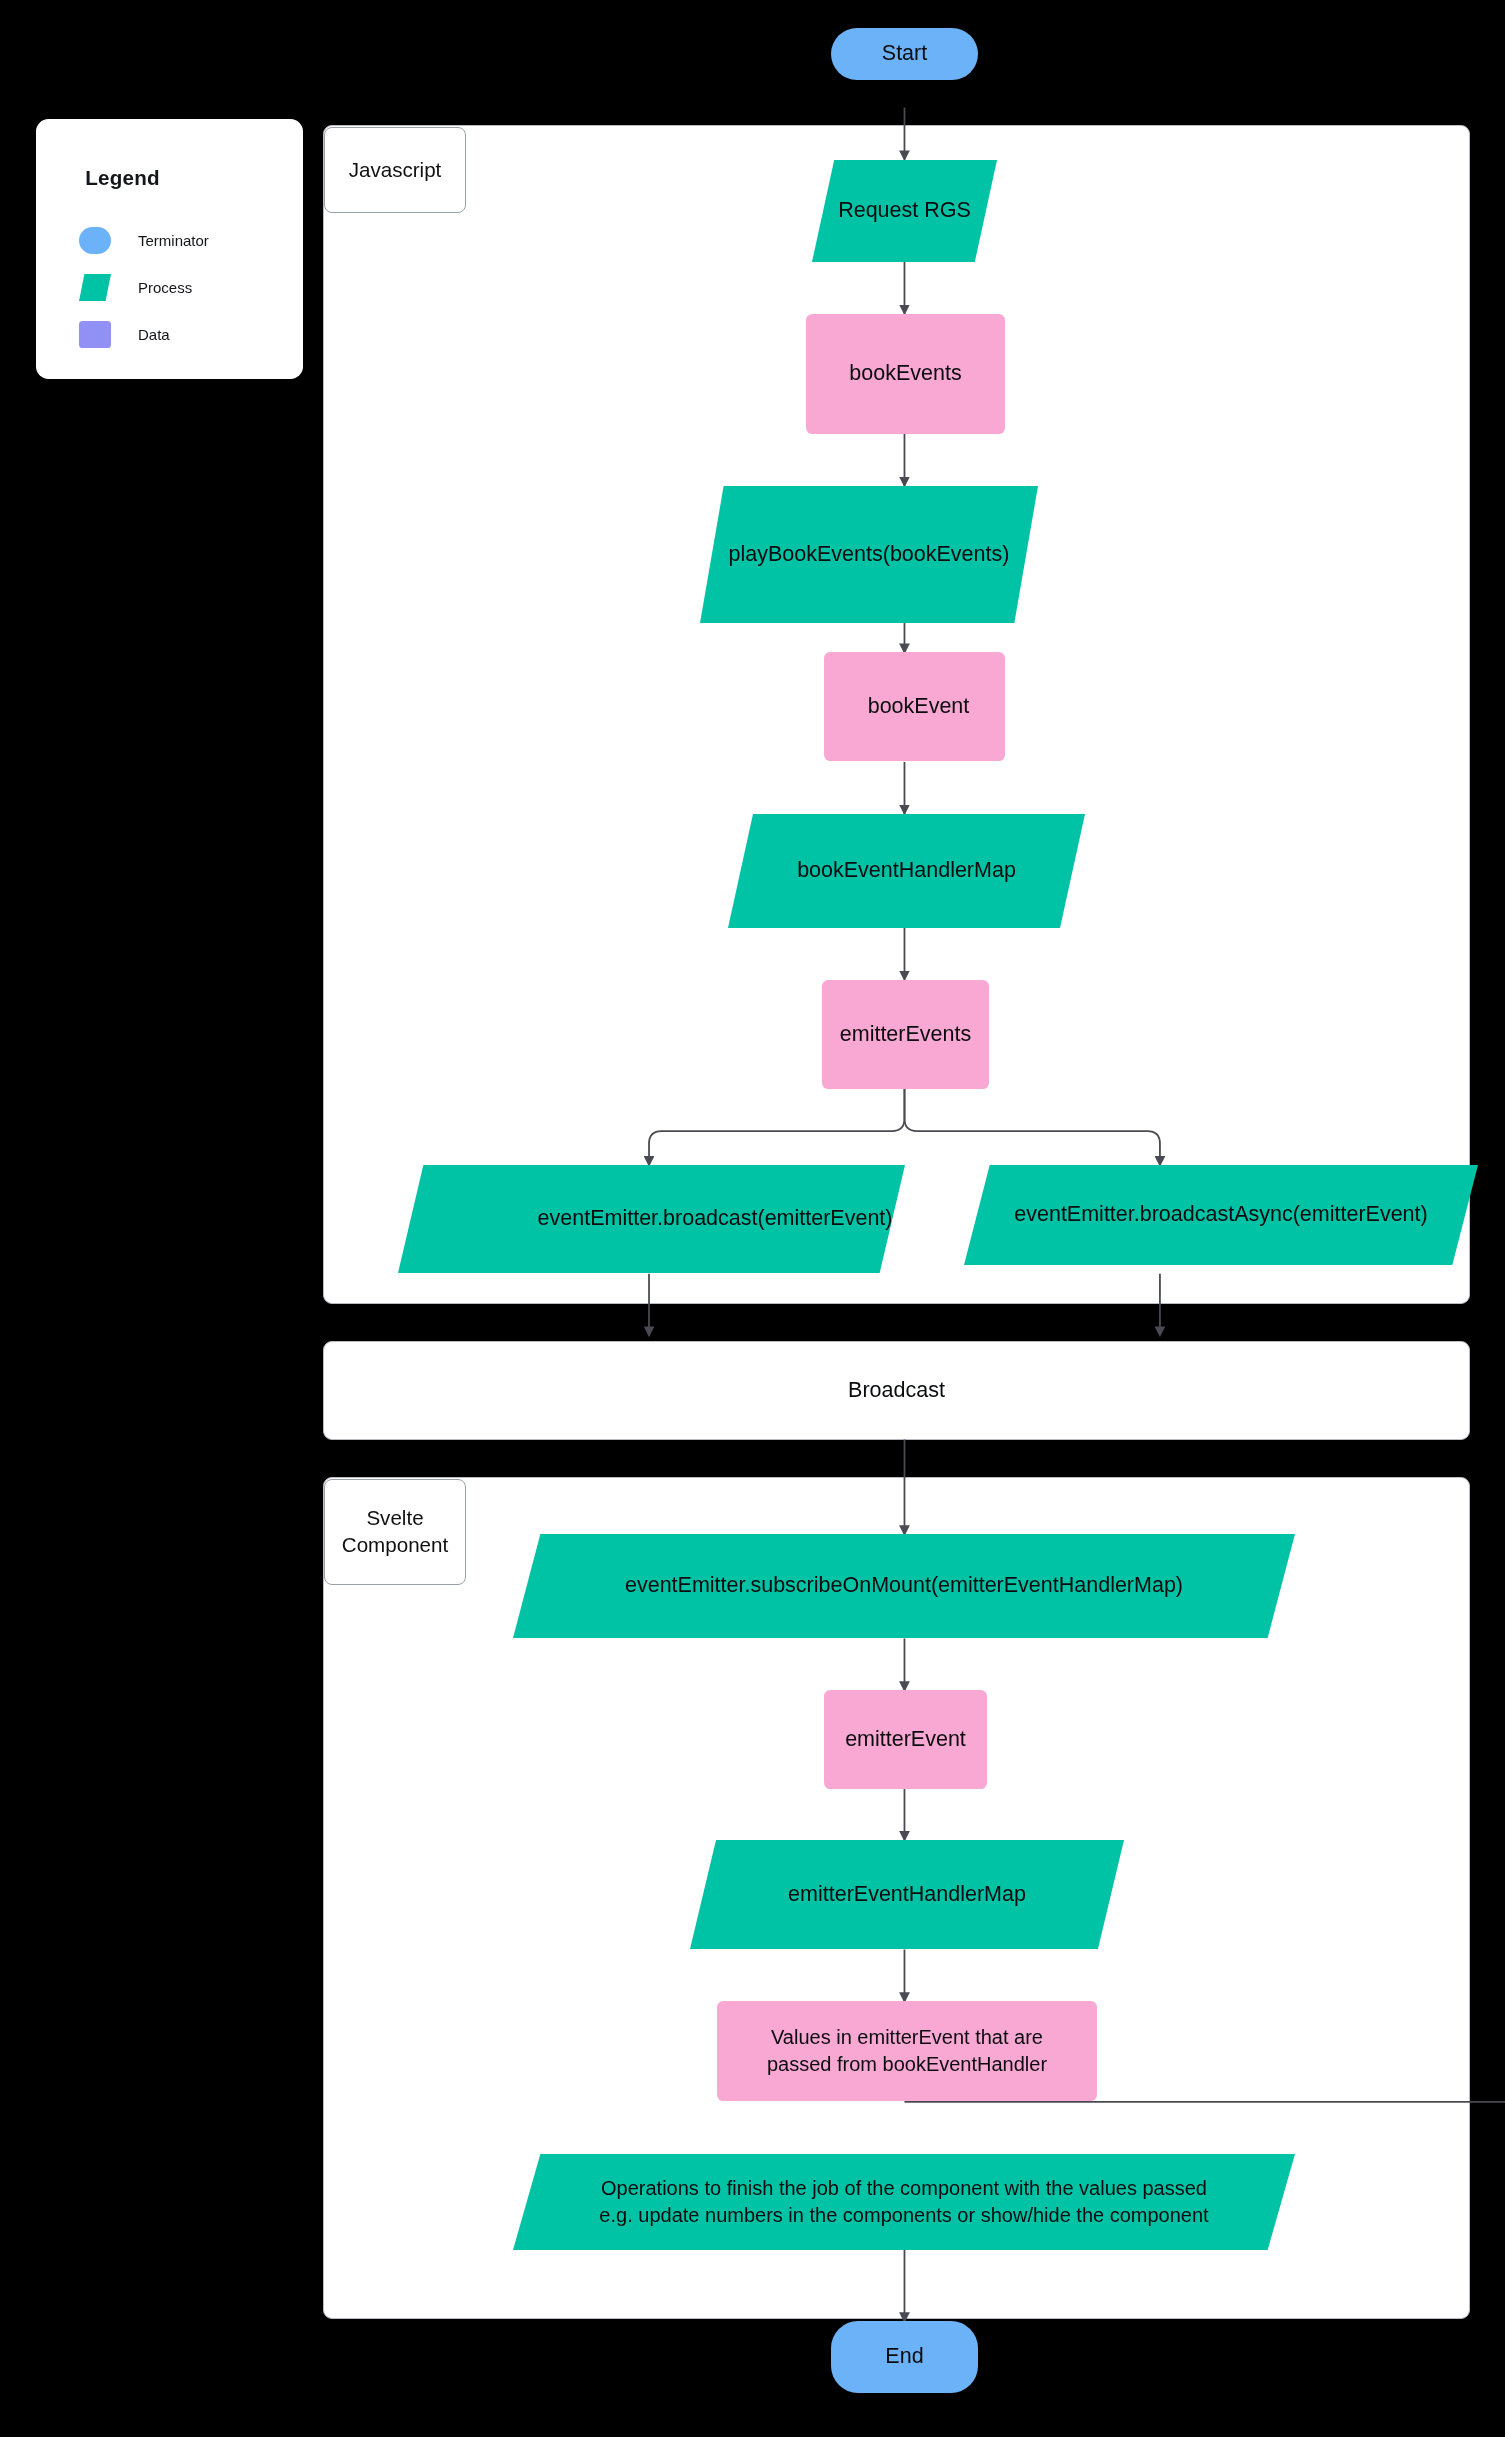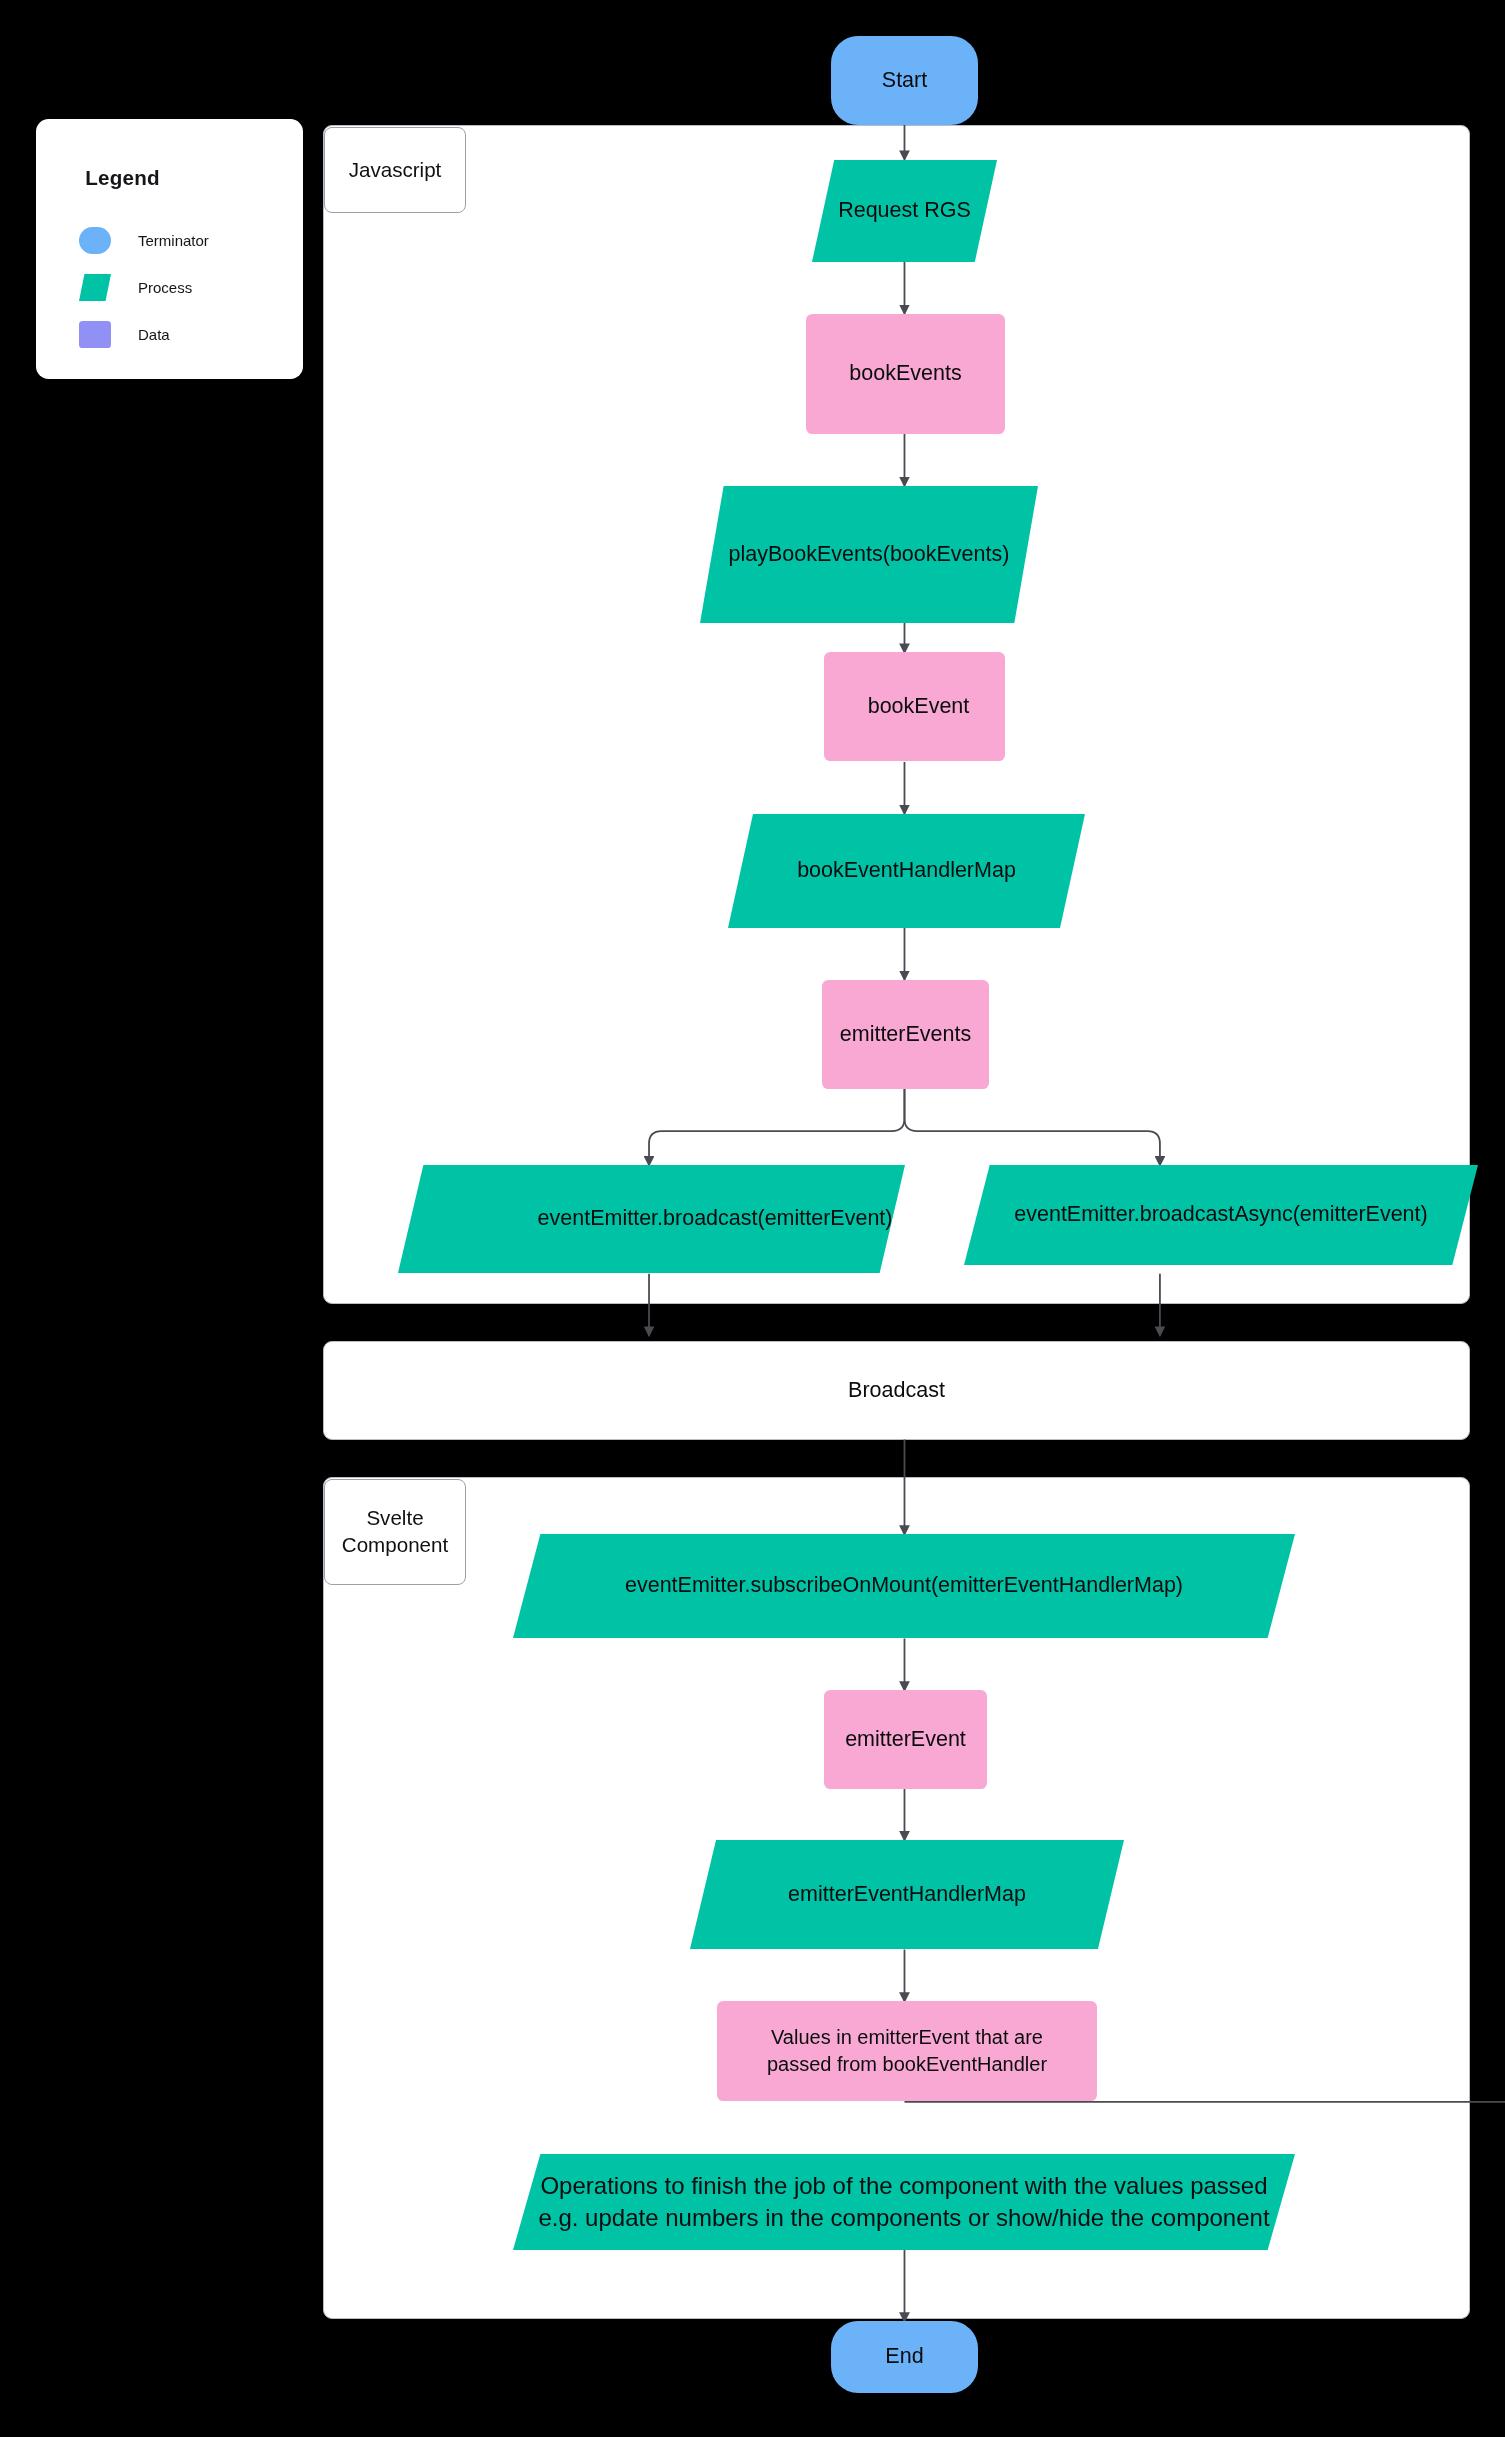--- a/index.html
+++ b/index.html
@@ -232,21 +232,21 @@
       <div class="legend-swatch sw-process"></div>
       <div class="legend-label">Process</div>
     </div>
 
     <div class="legend-row">
       <div class="legend-swatch sw-data"></div>
       <div class="legend-label">Data</div>
     </div>
   </div>
 
-  <div class="node node-terminator" style="left:831px; top:36px; width:147px; height:89px;">
+  <div class="node node-terminator" style="left:831px; top:28px; width:147px; height:52px;">
     <span class="lbl">Start</span>
   </div>
 
   <div class="node node-process" style="left:812px; top:160px; width:185px; height:102px;">
     <div class="shape" style="clip-path: polygon(12% 0, 100% 0, 88% 100%, 0 100%);"></div>
     <span class="lbl">Request RGS</span>
   </div>
 
   <div class="node node-data" style="left:806px; top:314px; width:199px; height:120px;">
     <span class="lbl">bookEvents</span>
@@ -292,21 +292,21 @@
   <div class="node node-process" style="left:690px; top:1840px; width:434px; height:109px;">
     <div class="shape" style="clip-path: polygon(6% 0, 100% 0, 94% 100%, 0 100%);"></div>
     <span class="lbl">emitterEventHandlerMap</span>
   </div>
 
   <div class="node node-data" style="left:717px; top:2001px; width:380px; height:100px; font-size:20px;">
     <span class="lbl">Values in emitterEvent that are
 passed from bookEventHandler</span>
   </div>
 
-  <div class="node node-process" style="left:513px; top:2154px; width:782px; height:96px; font-size:24px;">
+  <div class="node node-process" style="left:513px; top:2154px; width:782px; height:96px; font-size:20px;">
     <div class="shape" style="clip-path: polygon(3.5% 0, 100% 0, 96.5% 100%, 0 100%);"></div>
     <span class="lbl">Operations to finish the job of the component with the values passed
 e.g. update numbers in the components or show/hide the component</span>
   </div>
 
   <div class="node node-terminator" style="left:831px; top:2321px; width:147px; height:72px;">
     <span class="lbl">End</span>
   </div>
 
 </div>

